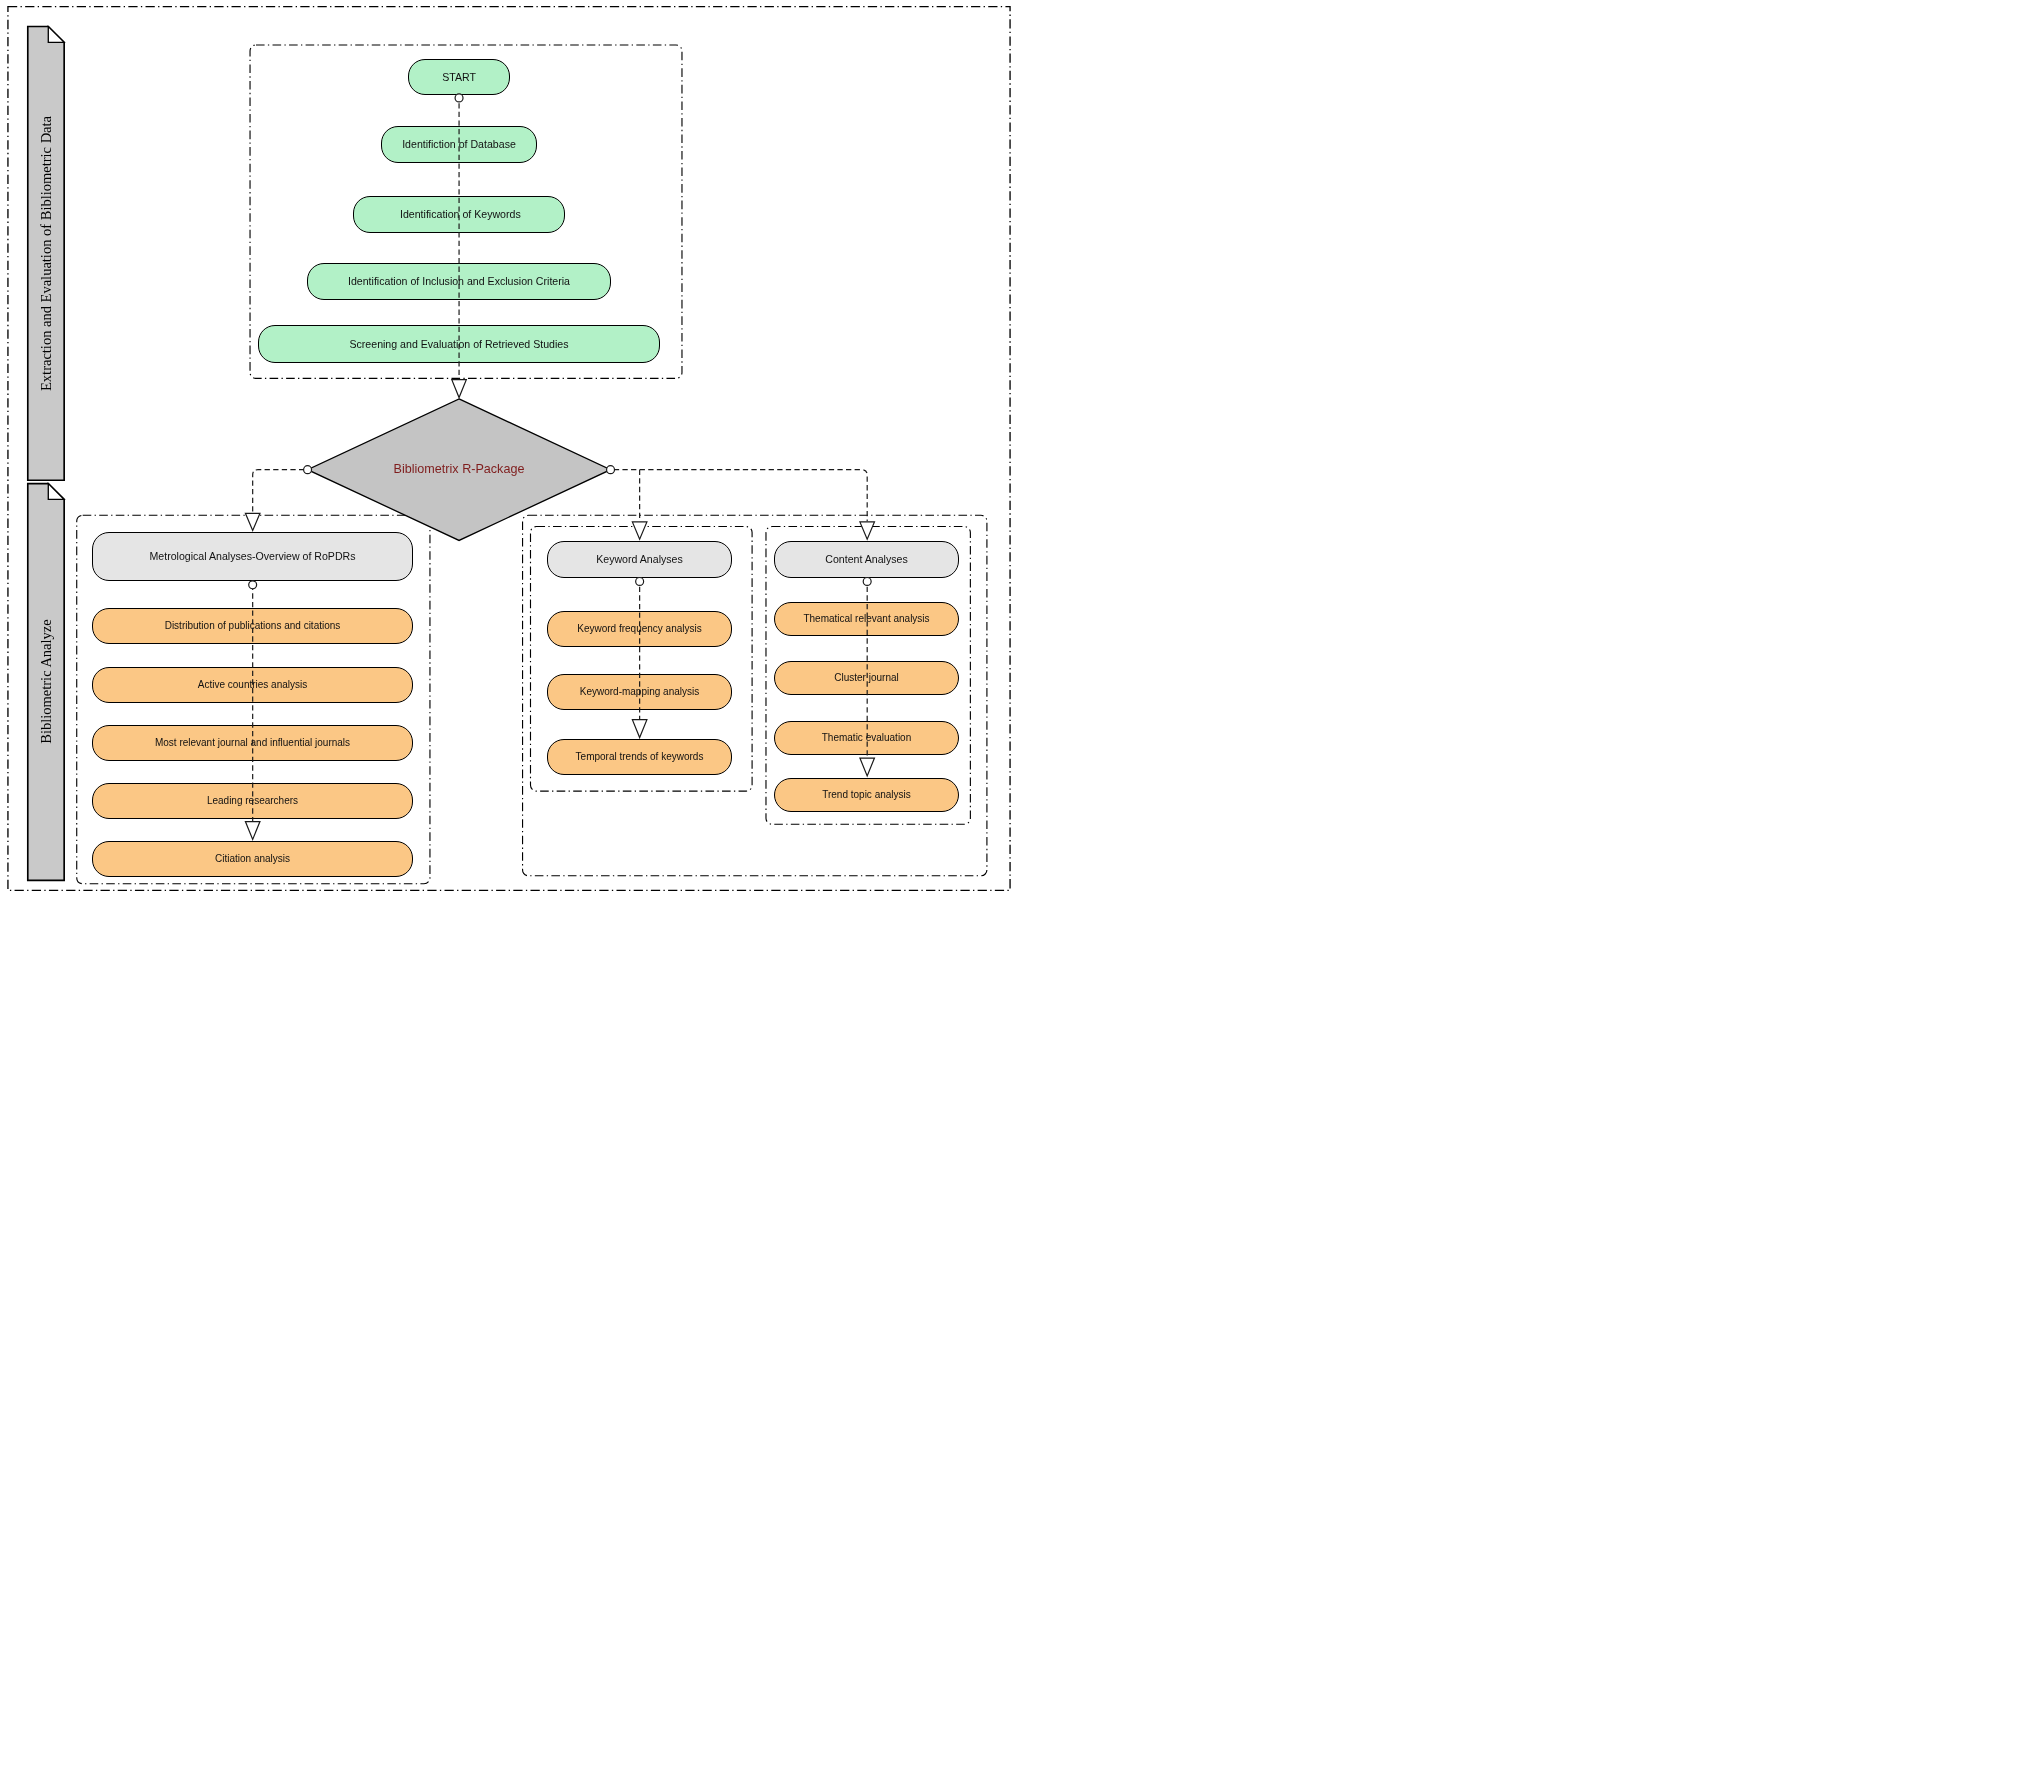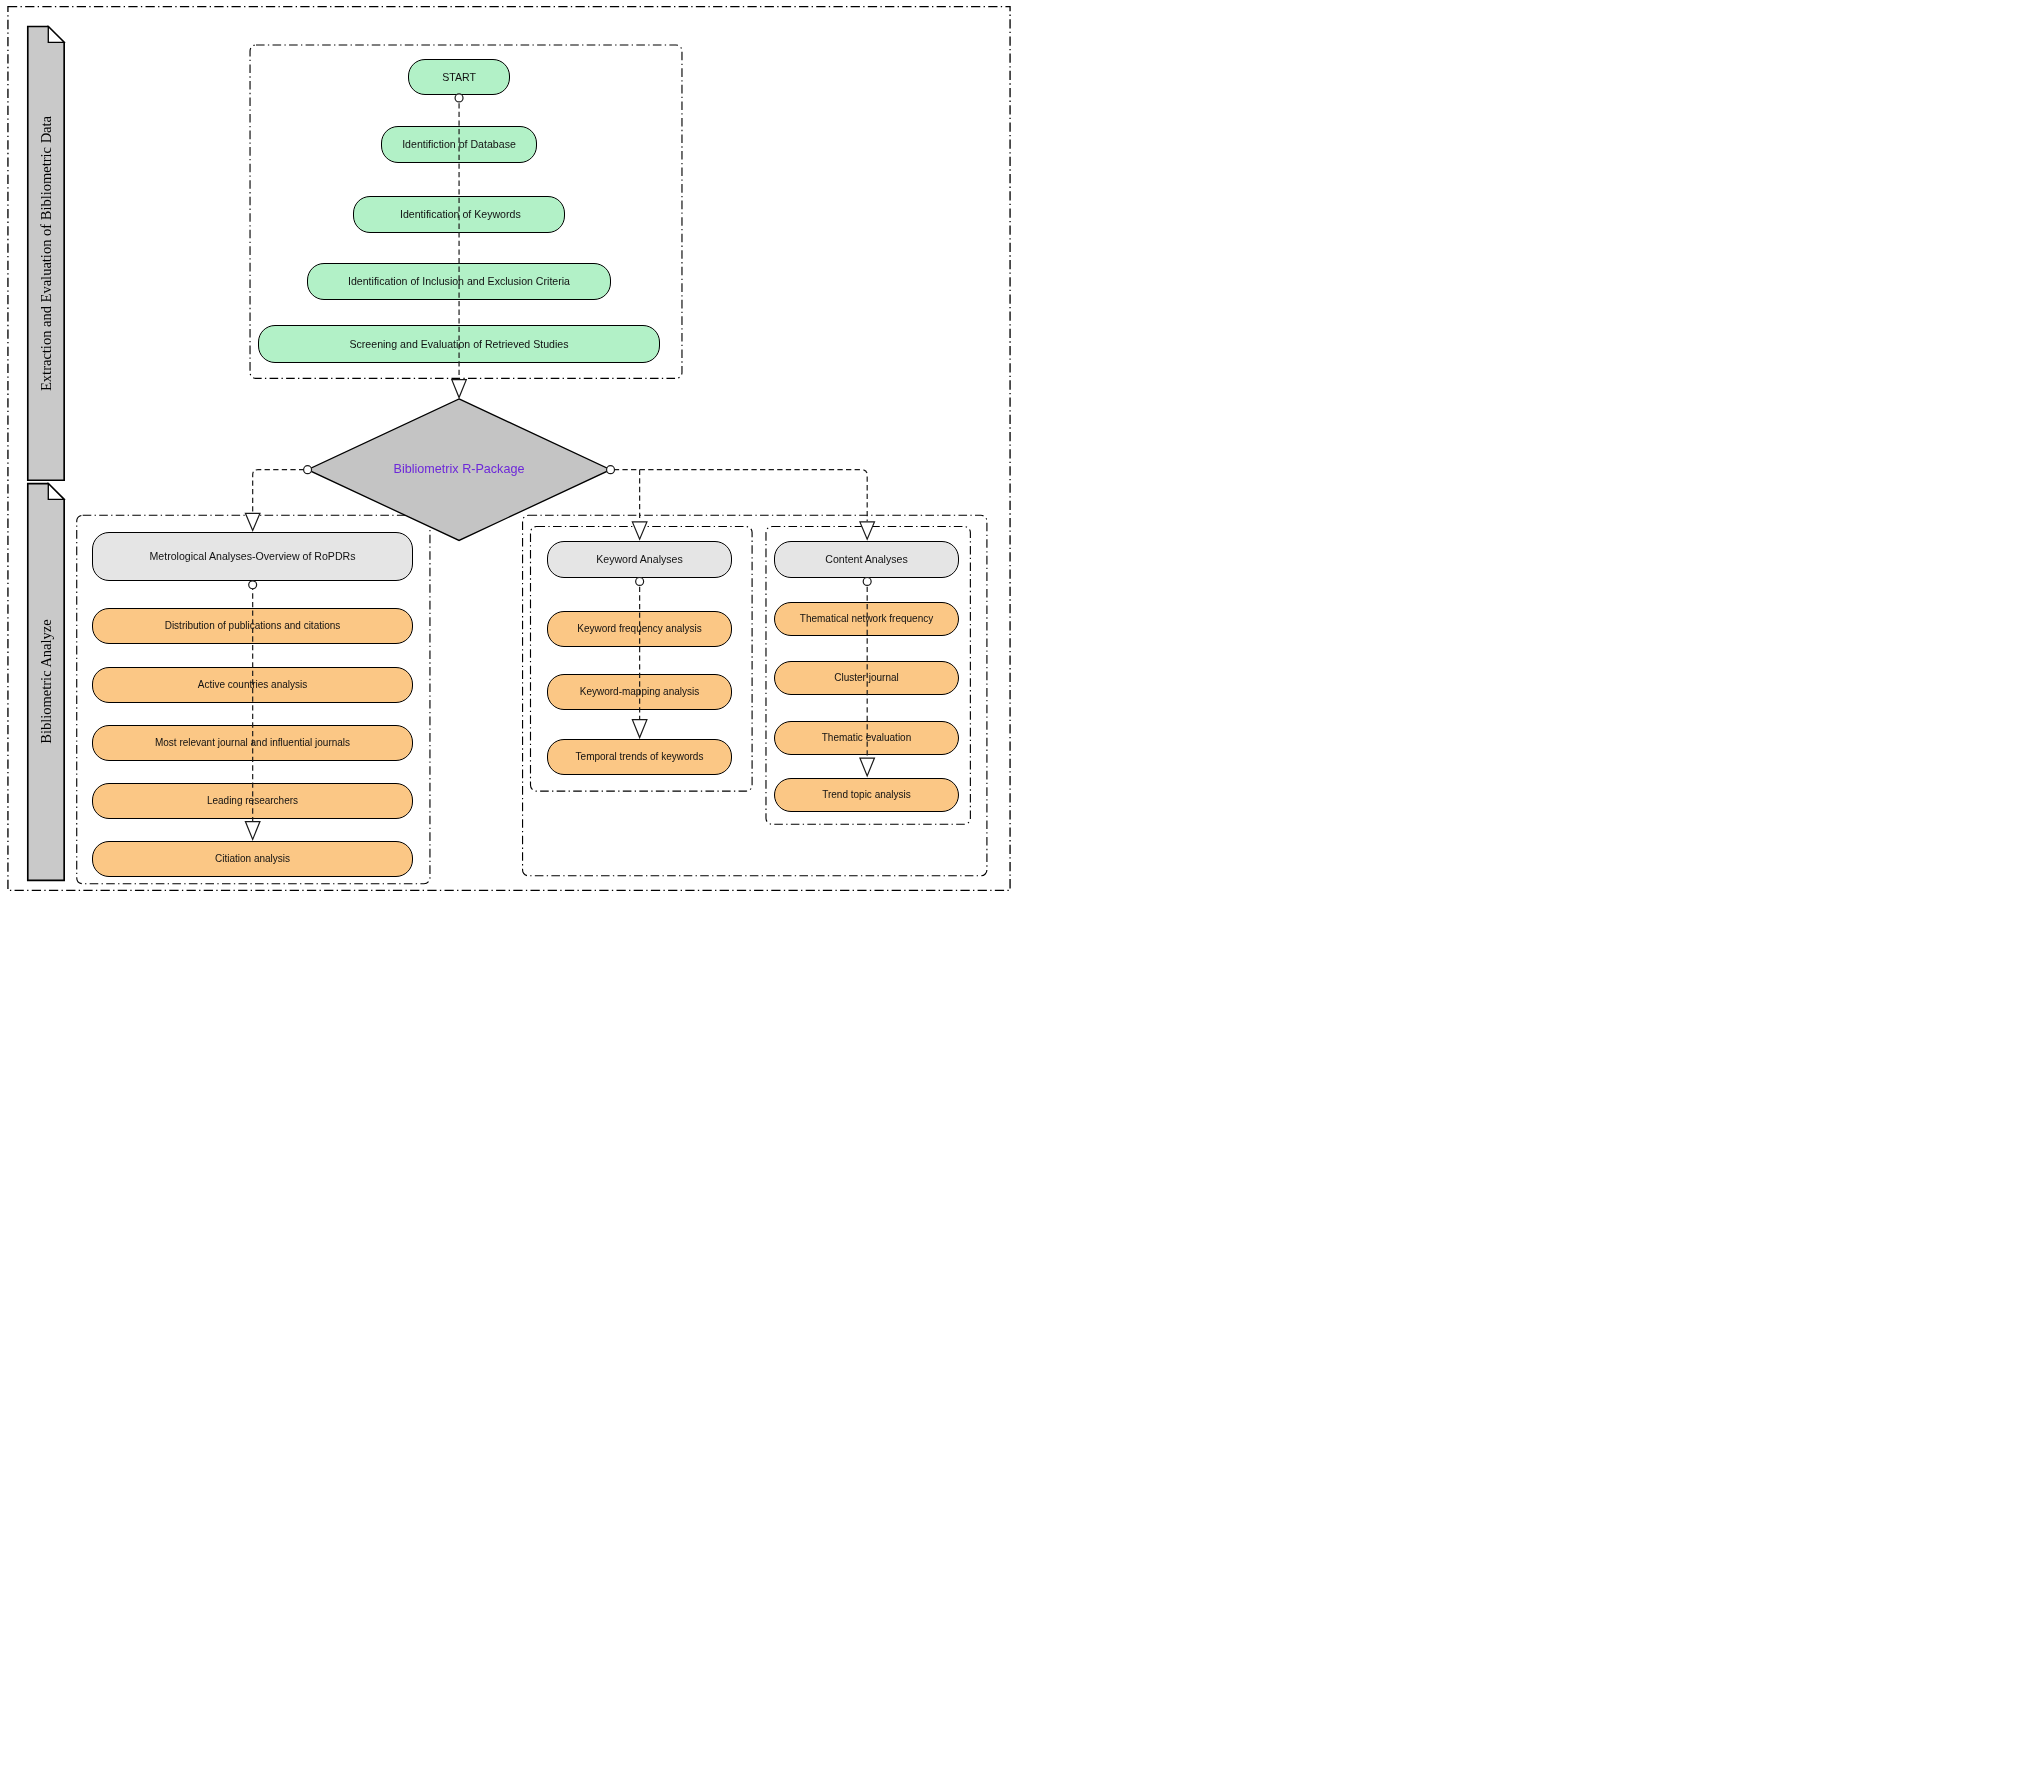--- a/index.html
+++ b/index.html
@@ -6,21 +6,21 @@
   body{font-family:"Liberation Sans", sans-serif;}
   #stage{position:relative;width:1018px;height:897px;background:#ffffff;overflow:hidden;}
   svg.layer{position:absolute;left:0;top:0;pointer-events:none;}
   .node{position:absolute;box-sizing:border-box;border:1.3px solid #000;border-radius:17px;
         display:flex;align-items:center;justify-content:center;text-align:center;
         font-size:10.6px;color:#111;line-height:1.15;padding:1.3px 5.3px;}
   .green{background:#b2f1c7;}
   .yellow{background:#e5e5e5;}
   .orange{background:#fbc785;}
   .colitem{font-size:10px;}
-  .diamond-label{position:absolute;width:212px;text-align:center;font-size:12.6px;color:#6d28d9;}
+  .diamond-label{position:absolute;width:212px;text-align:center;font-size:12.6px;color:#7f1d1d;}
   .sidebar-label{position:absolute;display:flex;align-items:center;justify-content:center;}
   .sidebar-label span{white-space:nowrap;transform:rotate(-90deg);
         font-family:"Liberation Serif", serif;font-size:14.5px;color:#000;}
 </style>
 </head>
 <body>
 
 <div id="stage">
 
   <svg class="layer" width="1018" height="897" viewBox="0 0 1539 1356">
@@ -67,21 +67,21 @@
   <div class="node orange colitem" style="left:92px;top:725px;width:321px;height:36px;">Most relevant journal and influential journals</div>
   <div class="node orange colitem" style="left:92px;top:783px;width:321px;height:36px;">Leading researchers</div>
   <div class="node orange colitem" style="left:92px;top:841px;width:321px;height:36px;">Citiation analysis</div>
 
   <div class="node yellow" style="left:547px;top:541px;width:185px;height:37px;text-align:center;">Keyword Analyses</div>
   <div class="node orange colitem" style="left:547px;top:611px;width:185px;height:36px;">Keyword frequency analysis</div>
   <div class="node orange colitem" style="left:547px;top:674px;width:185px;height:36px;">Keyword-mapping analysis</div>
   <div class="node orange colitem" style="left:547px;top:739px;width:185px;height:36px;">Temporal trends of keywords</div>
 
   <div class="node yellow" style="left:774px;top:541px;width:185px;height:37px;">Content Analyses</div>
-  <div class="node orange colitem" style="left:774px;top:602px;width:185px;height:34px;">Thematical network frequency</div>
+  <div class="node orange colitem" style="left:774px;top:602px;width:185px;height:34px;">Thematical relevant analysis</div>
   <div class="node orange colitem" style="left:774px;top:661px;width:185px;height:34px;">Cluster journal</div>
   <div class="node orange colitem" style="left:774px;top:721px;width:185px;height:34px;">Thematic evaluation</div>
   <div class="node orange colitem" style="left:774px;top:778px;width:185px;height:34px;">Trend topic analysis</div>
 
   <svg class="layer" width="1018" height="897" viewBox="0 0 1539 1356">
     <g stroke="#1a1a1a" stroke-width="1.8" fill="none" stroke-dasharray="8 5">
 
       <path d="M694 143 V 599"></path>
 
       <path d="M460 710 H 390 Q382 710 382 718 V 776"></path>

